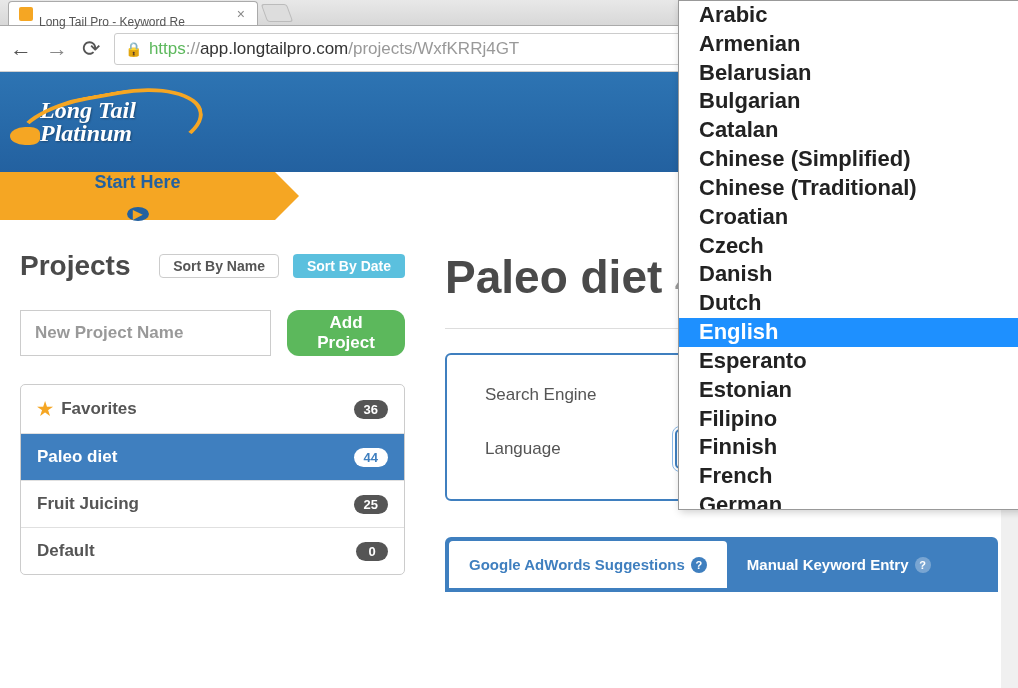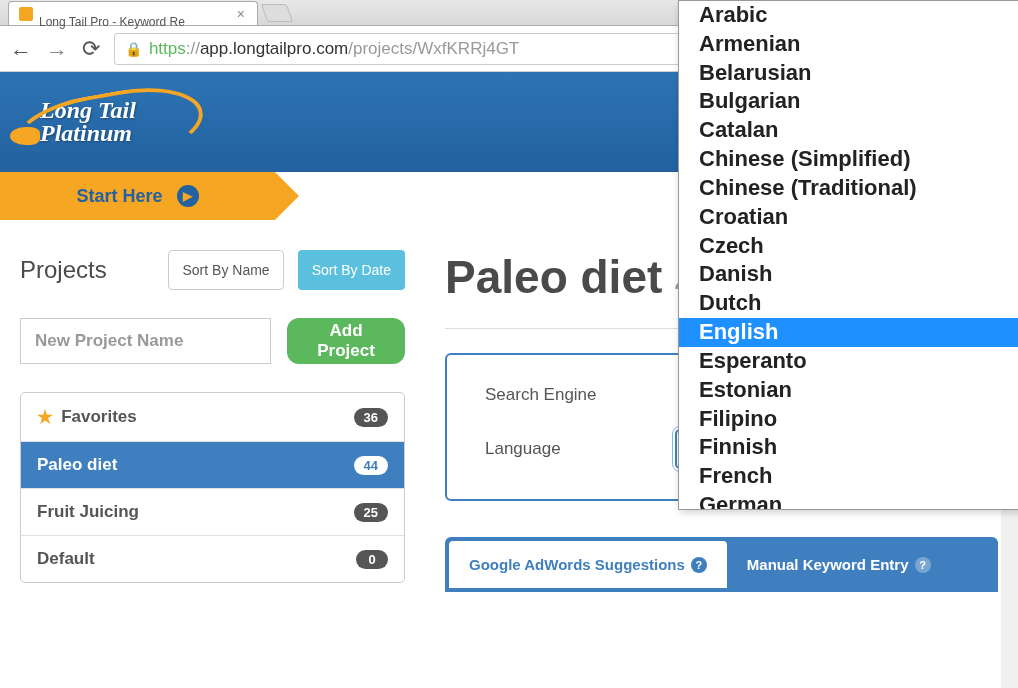--- a/index.html
+++ b/index.html
@@ -21,29 +21,29 @@
     .url-domain { color: #333; }
     .url-rest { color: #999; }
     
     .main-header { height: 100px; background: linear-gradient(#2d74b3, #2361a0); display: flex; align-items: center; padding-left: 12px; }
     .logo { display: flex; align-items: center; gap: 0; position: relative; }
     .logo-arc { position: absolute; width: 190px; height: 70px; border: 4px solid #f5a623; border-radius: 50% / 60%; border-bottom-color: transparent; border-left-color: transparent; transform: rotate(-10deg); top: -6px; left: 2px; }
     .logo-text { font-family: 'Comic Sans MS', cursive; color: #fff; font-size: 24px; font-weight: bold; font-style: italic; line-height: 0.95; margin-left: 28px; text-shadow: 1px 1px 2px rgba(0,0,0,0.3); }
     .logo-gecko { position: absolute; left: -2px; top: 28px; width: 30px; height: 18px; background: #f5a623; border-radius: 60% 40% 40% 60%; }
     
     .start-here-bar { height: 48px; display: flex; }
-    .start-here { background: #f5a623; color: #2361a0; font-weight: bold; font-size: 18px; display: flex; align-items: center; justify-content: center; width: 275px; position: relative; gap: 14px; }
+    .start-here { background: #f5a623; color: #2361a0; font-weight: bold; font-size: 18px; display: flex; align-items: center; justify-content: center; width: 275px; position: relative; gap: 14px; flex-direction: column; }
     .start-here::after { content: ''; position: absolute; right: -24px; top: 0; border-top: 24px solid transparent; border-bottom: 24px solid transparent; border-left: 24px solid #f5a623; }
     .arrow-circle { width: 22px; height: 22px; border-radius: 50%; background: #2361a0; color: #f5a623; display: inline-flex; align-items: center; justify-content: center; font-size: 12px; }
     
     .content { display: flex; padding: 30px 20px 0 20px; gap: 40px; }
     .sidebar { width: 385px; }
     .sidebar-header { display: flex; align-items: center; gap: 14px; margin-bottom: 28px; }
-    .sidebar-title { font-size: 24px; font-weight: normal; color: #4a4a4a; flex: 1; }
-    .sort-btn { padding: 11px 13px; border-radius: 4px; font-size: 14px; font-weight: normal; cursor: pointer; border: 1px solid transparent; text-align: right; }
+    .sidebar-title { font-size: 28px; font-weight: bold; color: #4a4a4a; flex: 1; }
+    .sort-btn { padding: 3px 13px; border-radius: 4px; font-size: 14px; font-weight: bold; cursor: pointer; border: 1px solid transparent; text-align: right; }
     .sort-name { background: #fff; border-color: #ccc; color: #555; }
     .sort-date { background: #5bc0de; color: #fff; }
     
     .new-project-row { display: flex; gap: 16px; margin-bottom: 28px; }
     .new-project-input { flex: 1; height: 46px; border: 1px solid #ccc; border-radius: 0; padding: 0 14px; font-size: 17px; color: #555; }
     .new-project-input::placeholder { color: #999; font-weight: bold; }
     .add-project-btn { background: #5cb85c; color: #fff; border: none; border-radius: 12px; padding: 0 18px; font-size: 17px; font-weight: bold; cursor: pointer; }
     
     .project-list { border: 1px solid #ccc; border-radius: 5px; overflow: hidden; }
     .project-item { display: flex; align-items: center; justify-content: space-between; padding: 13px 16px; font-size: 17px; font-weight: bold; color: #555; border-bottom: 1px solid #e0e0e0; cursor: pointer; }

